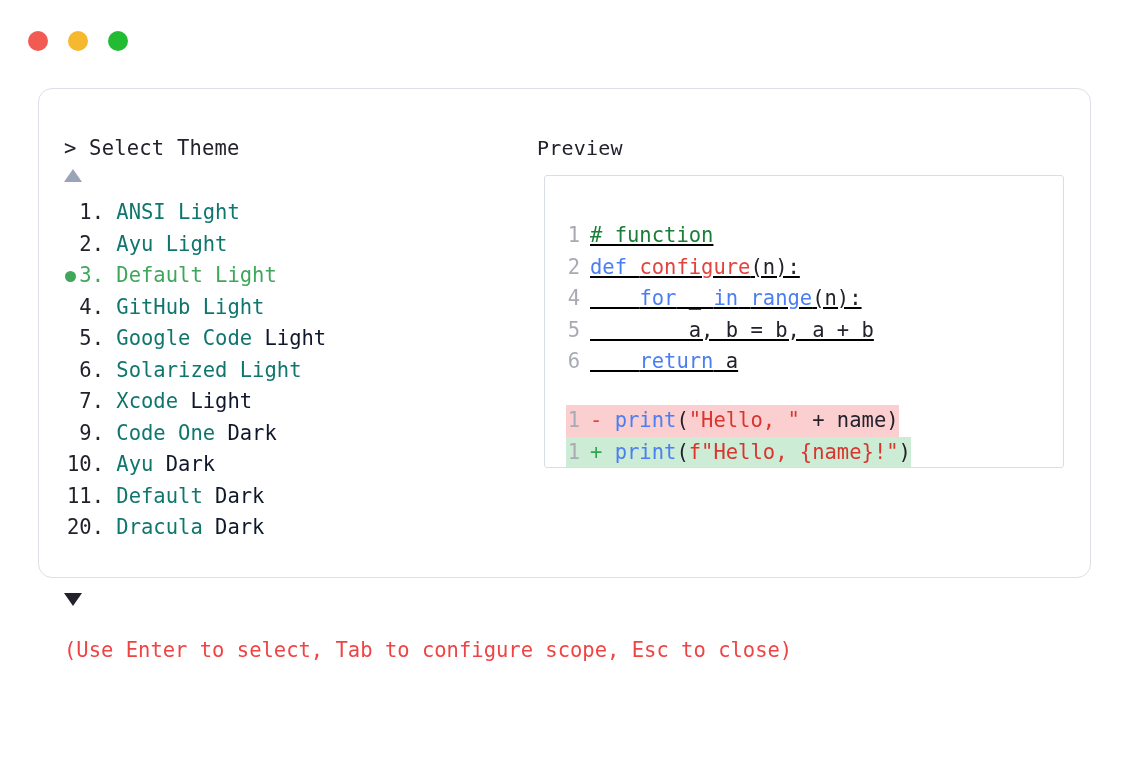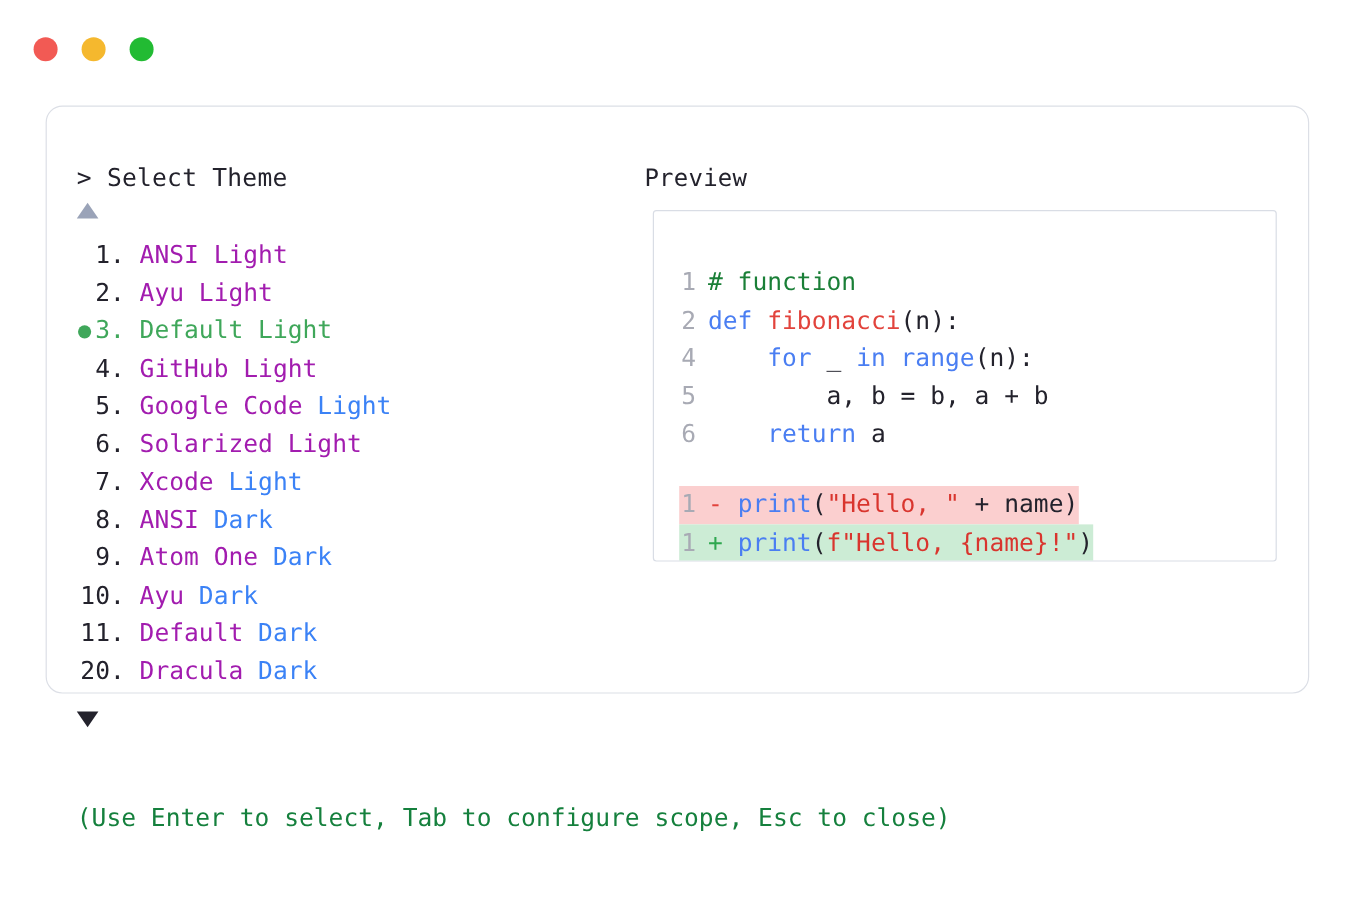--- a/index.html
+++ b/index.html
@@ -68,37 +68,37 @@
   }
   .bullet {
     position:absolute; left:26px; top:11px;
     width:11px; height:11px; border-radius:50%;
     background:#3fa75a;
   }
   .t-num {
     display:inline-block; width:40px; text-align:right;
     color:#23222c;
   }
-  .t-name { color:#a21caf; }
-  .t-variant-dim { color:#3b82f6; }
+  .t-name { color:#0f766e; }
+  .t-variant-dim { color:#0f172a; }
   .theme-row.selected .t-num,
   .theme-row.selected .t-dot,
   .theme-row.selected .t-name,
   .theme-row.selected .t-variant-dim { color:#3fa75a; }
 
   
   .preview-box {
     position:absolute; left:505px; top:86px;
     width:520px; height:293px;
     border:1.5px solid #d9dde5;
     border-radius:3px;
     background:#ffffff;
     overflow:hidden;
   }
-  .code-area { position:absolute; left:21px; top:44px; }
+  .code-area { position:absolute; left:21px; top:44px;text-decoration:underline; }
   .code-line {
     height:31.5px; line-height:31.5px;
     font-size:20.5px; white-space:pre;
   }
   .gutter { display:inline-block; width:14px; text-align:right; color:#a8aab4; }
   .gutter-gap { display:inline-block; width:10px; }
 
   .tok-comment { color:#1a7f37; }
   .tok-keyword { color:#4a7ef2; }
   .tok-func    { color:#e2433c; }
@@ -113,23 +113,23 @@
     font-size:20.5px; white-space:pre;
     display:inline-block;
   }
   .diff-del { background:#fbcfcf; }
   .diff-add { background:#ccecd5; }
   .sign-del { color:#e2433c; }
   .sign-add { color:#2ea84f; }
 
   
   .hint {
-    position:absolute; left:25px; top:580px;
+    position:absolute; left:25px; top:549px;
     font-size:20.5px; white-space:pre;
-    color:#15803d;
+    color:#ef4444;
   }
 </style>
 </head>
 <body>
 
 <div id="app">
 
   <div class="titlebar">
     <div class="dots">
       <span class="dot" style="background: rgb(242, 90, 84);"></span>
@@ -148,31 +148,30 @@
     <div class="arrow-down"></div>
 
     <div class="theme-list">
         <div class="theme-row"><span class="t-num">1.</span><span class="t-name"> ANSI Light</span></div>
         <div class="theme-row"><span class="t-num">2.</span><span class="t-name"> Ayu Light</span></div>
         <div class="theme-row selected"><span class="bullet"></span><span class="t-num">3.</span><span class="t-name"> Default Light</span></div>
         <div class="theme-row"><span class="t-num">4.</span><span class="t-name"> GitHub Light</span></div>
         <div class="theme-row"><span class="t-num">5.</span><span class="t-name"> Google Code</span><span class="t-variant-dim"> Light</span></div>
         <div class="theme-row"><span class="t-num">6.</span><span class="t-name"> Solarized Light</span></div>
         <div class="theme-row"><span class="t-num">7.</span><span class="t-name"> Xcode</span><span class="t-variant-dim"> Light</span></div>
-        <div class="theme-row"><span class="t-num">8.</span><span class="t-name"> ANSI</span><span class="t-variant-dim"> Dark</span></div>
-        <div class="theme-row"><span class="t-num">9.</span><span class="t-name"> Atom One</span><span class="t-variant-dim"> Dark</span></div>
+        <div class="theme-row"><span class="t-num">9.</span><span class="t-name"> Code One</span><span class="t-variant-dim"> Dark</span></div>
         <div class="theme-row"><span class="t-num">10.</span><span class="t-name"> Ayu</span><span class="t-variant-dim"> Dark</span></div>
         <div class="theme-row"><span class="t-num">11.</span><span class="t-name"> Default</span><span class="t-variant-dim"> Dark</span></div>
         <div class="theme-row"><span class="t-num">20.</span><span class="t-name"> Dracula</span><span class="t-variant-dim"> Dark</span></div>
       </div>
 
     <div class="preview-box">
       <div class="code-area">
           <div class="code-line"><span class="gutter">1</span><span class="gutter-gap"> </span><span class="tok-comment"># function</span></div>
-          <div class="code-line"><span class="gutter">2</span><span class="gutter-gap"> </span><span class="tok-keyword">def </span><span class="tok-func">fibonacci</span><span class="tok-punct">(n):</span></div>
+          <div class="code-line"><span class="gutter">2</span><span class="gutter-gap"> </span><span class="tok-keyword">def </span><span class="tok-func">configure</span><span class="tok-punct">(n):</span></div>
           <div class="code-line"><span class="gutter">4</span><span class="gutter-gap"> </span><span class="tok-plain">    </span><span class="tok-keyword">for</span><span class="tok-plain"> _ </span><span class="tok-keyword">in</span><span class="tok-plain"> </span><span class="tok-keyword">range</span><span class="tok-punct">(n):</span></div>
           <div class="code-line"><span class="gutter">5</span><span class="gutter-gap"> </span><span class="tok-plain">        a, b = b, a + b</span></div>
           <div class="code-line"><span class="gutter">6</span><span class="gutter-gap"> </span><span class="tok-plain">    </span><span class="tok-keyword">return</span><span class="tok-plain"> a</span></div>
         </div>
       <div class="diff-area">
           <div><div class="diff-line diff-del"><span class="gutter">1</span><span class="gutter-gap"> </span><span class="sign-del">-</span><span> </span><span class="tok-keyword">print</span><span class="tok-punct">(</span><span class="tok-string">"Hello, "</span><span class="tok-plain"> + name)</span></div></div>
           <div><div class="diff-line diff-add"><span class="gutter">1</span><span class="gutter-gap"> </span><span class="sign-add">+</span><span> </span><span class="tok-keyword">print</span><span class="tok-punct">(</span><span class="tok-string">f"Hello, {name}!"</span><span class="tok-plain">)</span></div></div>
         </div>
     </div>
 

